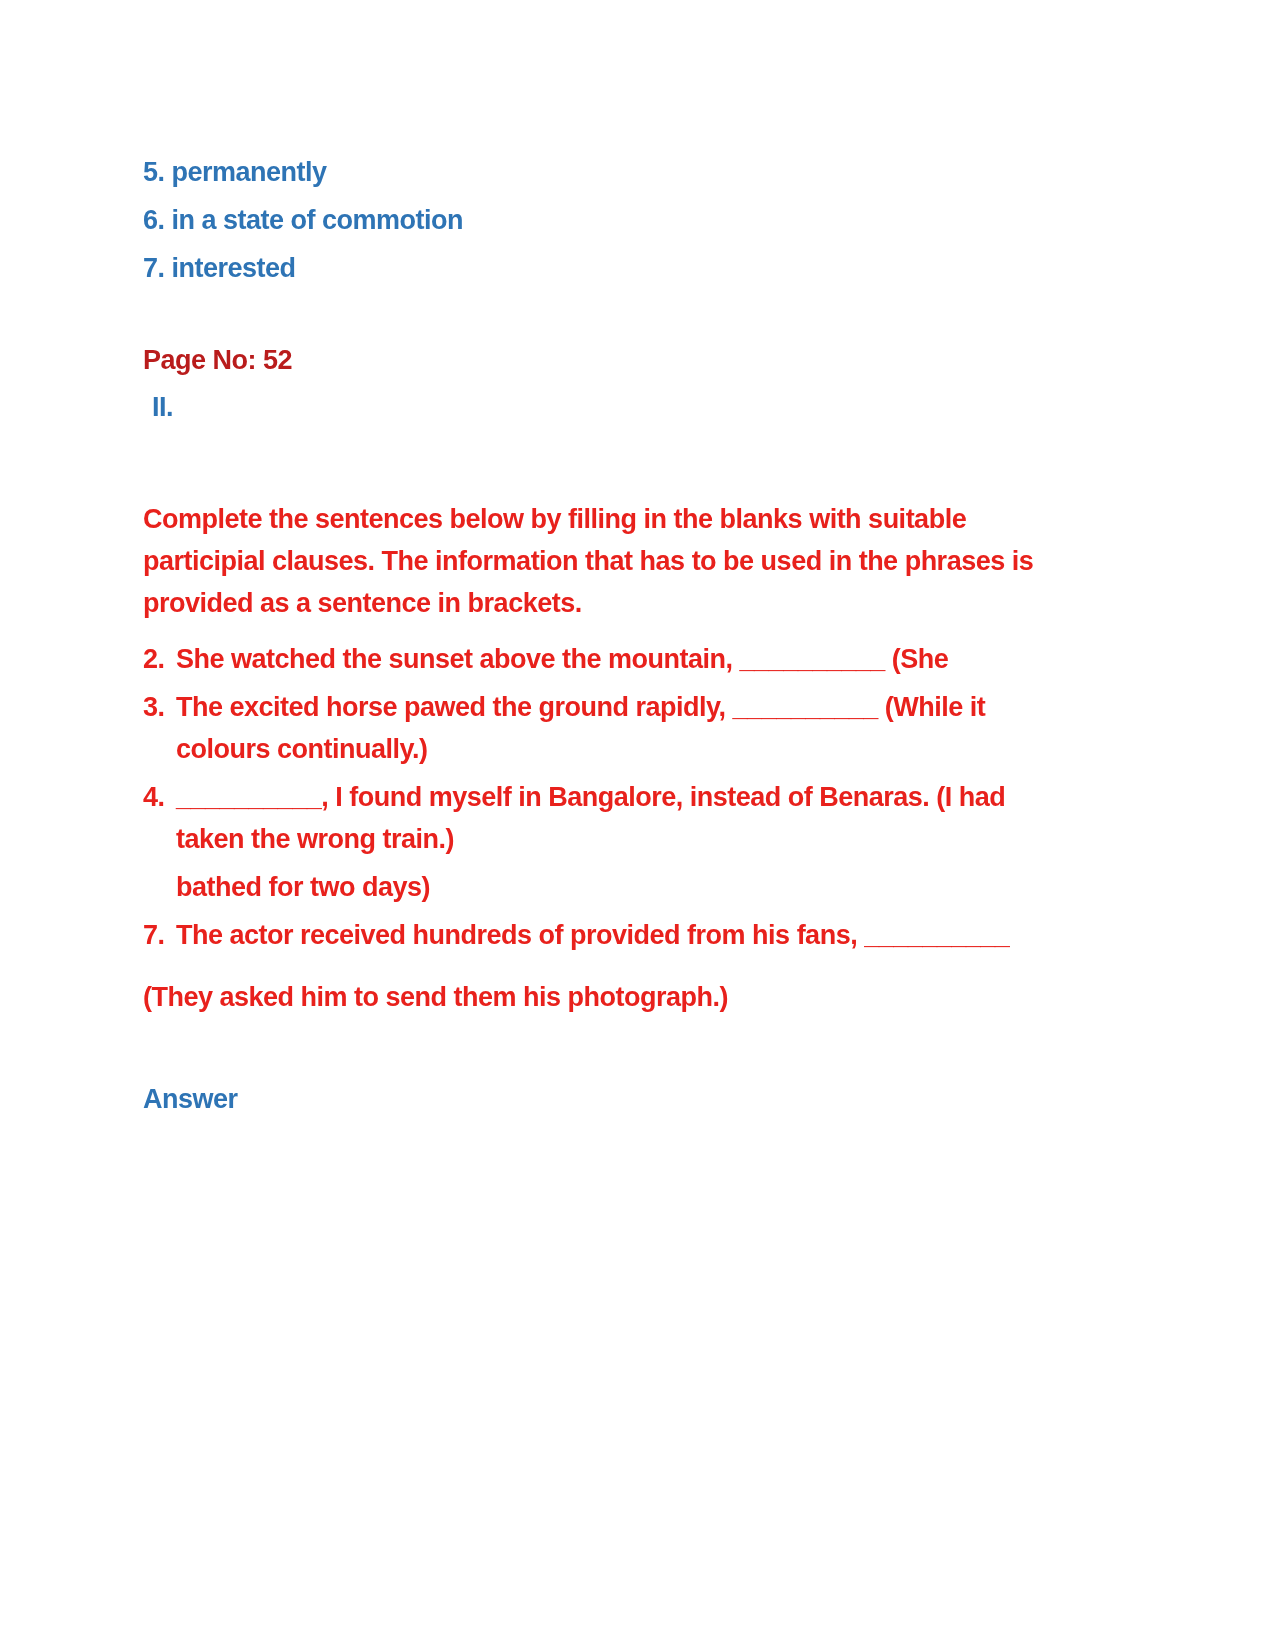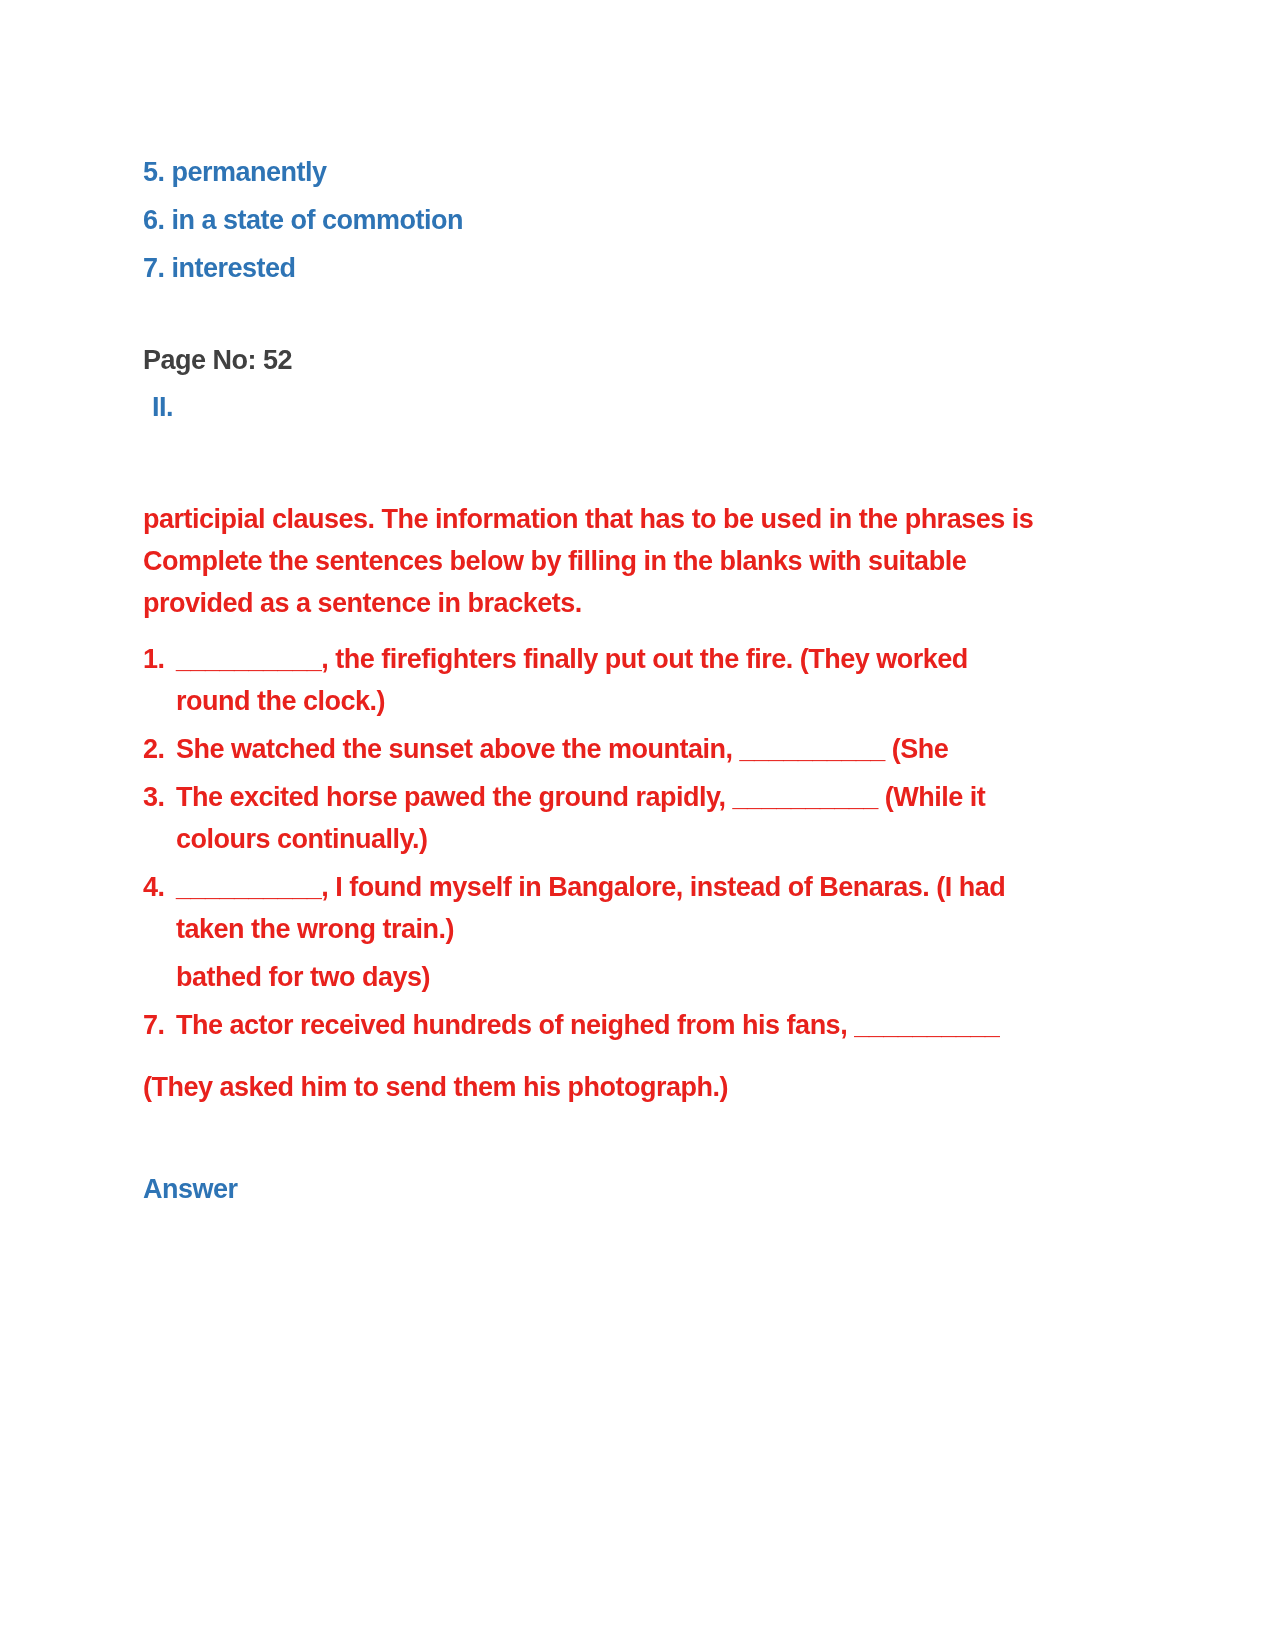--- a/index.html
+++ b/index.html
@@ -15,21 +15,21 @@
     font-weight: 700;
   }
   .content {
     padding: 151px 60px 0 143px;
   }
   .line {
     line-height: 42px;
     white-space: nowrap;
   }
   .blue    { color: #2E74B5; }
-  .magenta { color: #404040; }
+  .magenta { color: #b91c1c; }
   .red     { color: #E8211C; }
 
   .answers-list .line { margin-bottom: 6px; }
 
   .page-label   { margin-top: 50px; }
   .section-label{ margin-top: 5px; padding-left: 9px; }
 
   .instruction  { margin-top: 70px; }
 
   .exercise     { margin-top: 14px; }
@@ -52,31 +52,27 @@
     <div class="answers-list">
       <div class="line blue">5. permanently</div>
       <div class="line blue">6. in a state of commotion</div>
       <div class="line blue">7. interested</div>
     </div>
 
     <div class="line magenta page-label">Page No: 52</div>
     <div class="line blue section-label">II.</div>
 
     <div class="instruction">
+      <div class="line red">Complete the sentences below by filling in the blanks with suitable</div>
       <div class="line red">participial clauses. The information that has to be used in the phrases is</div>
-      <div class="line red">Complete the sentences below by filling in the blanks with suitable</div>
       <div class="line red">provided as a sentence in brackets.</div>
     </div>
 
     <div class="exercise">
 
-      <div class="exercise-item">
-        <div class="line red"><span class="num">1.</span><span>__________, the firefighters finally put out the fire. (They worked</span></div>
-        <div class="line red cont">round the clock.)</div>
-      </div>
 
       <div class="exercise-item">
         <div class="line red"><span class="num">2.</span><span>She watched the sunset above the mountain, __________ (She</span></div>
       </div>
 
       <div class="exercise-item">
         <div class="line red"><span class="num">3.</span><span>The excited horse pawed the ground rapidly, __________ (While it</span></div>
         <div class="line red cont">colours continually.)</div>
       </div>
 
@@ -84,21 +80,21 @@
         <div class="line red"><span class="num">4.</span><span>__________, I found myself in Bangalore, instead of Benaras. (I had</span></div>
         <div class="line red cont">taken the wrong train.)</div>
       </div>
 
       <div class="exercise-item">
         <div class="line red cont">bathed for two days)</div>
       </div>
 
 
       <div class="exercise-item">
-        <div class="line red"><span class="num">7.</span><span>The actor received hundreds of neighed from his fans, __________</span></div>
+        <div class="line red"><span class="num">7.</span><span>The actor received hundreds of provided from his fans, __________</span></div>
       </div>
 
     </div>
 
     <div class="line red closing-line">(They asked him to send them his photograph.)</div>
 
     <div class="line blue answer-label">Answer</div>
 
   </div>
 </div>

